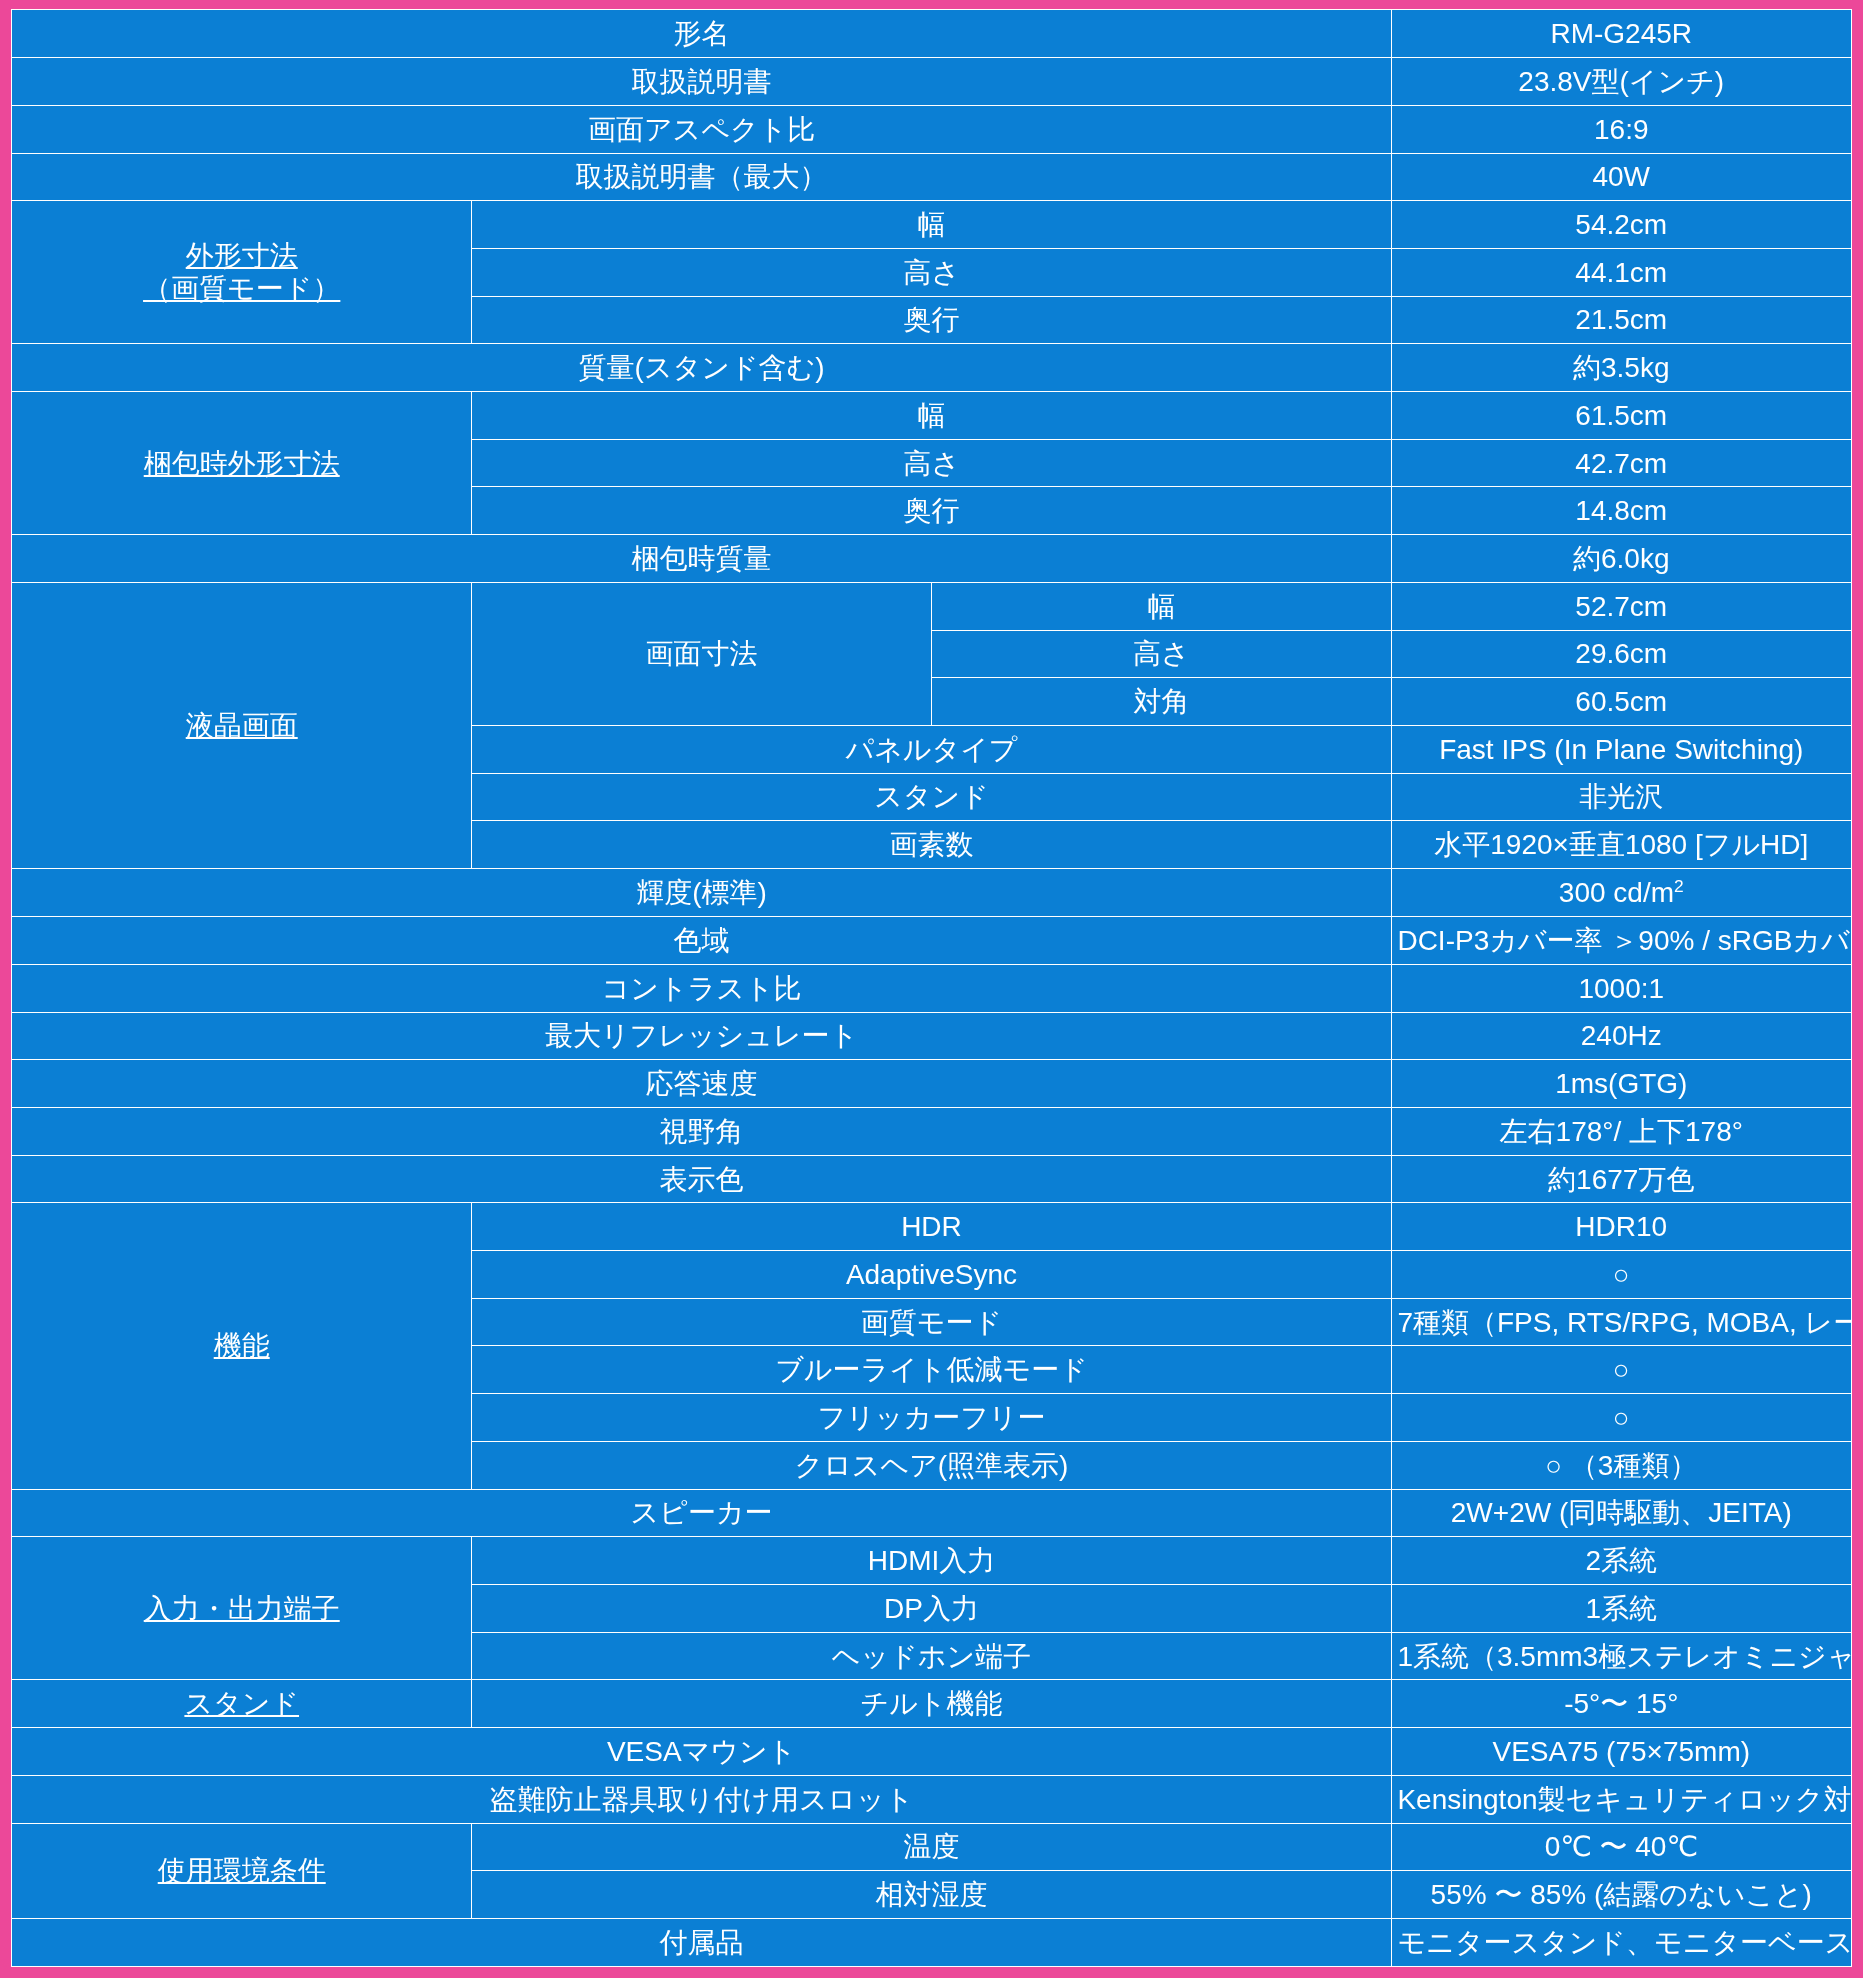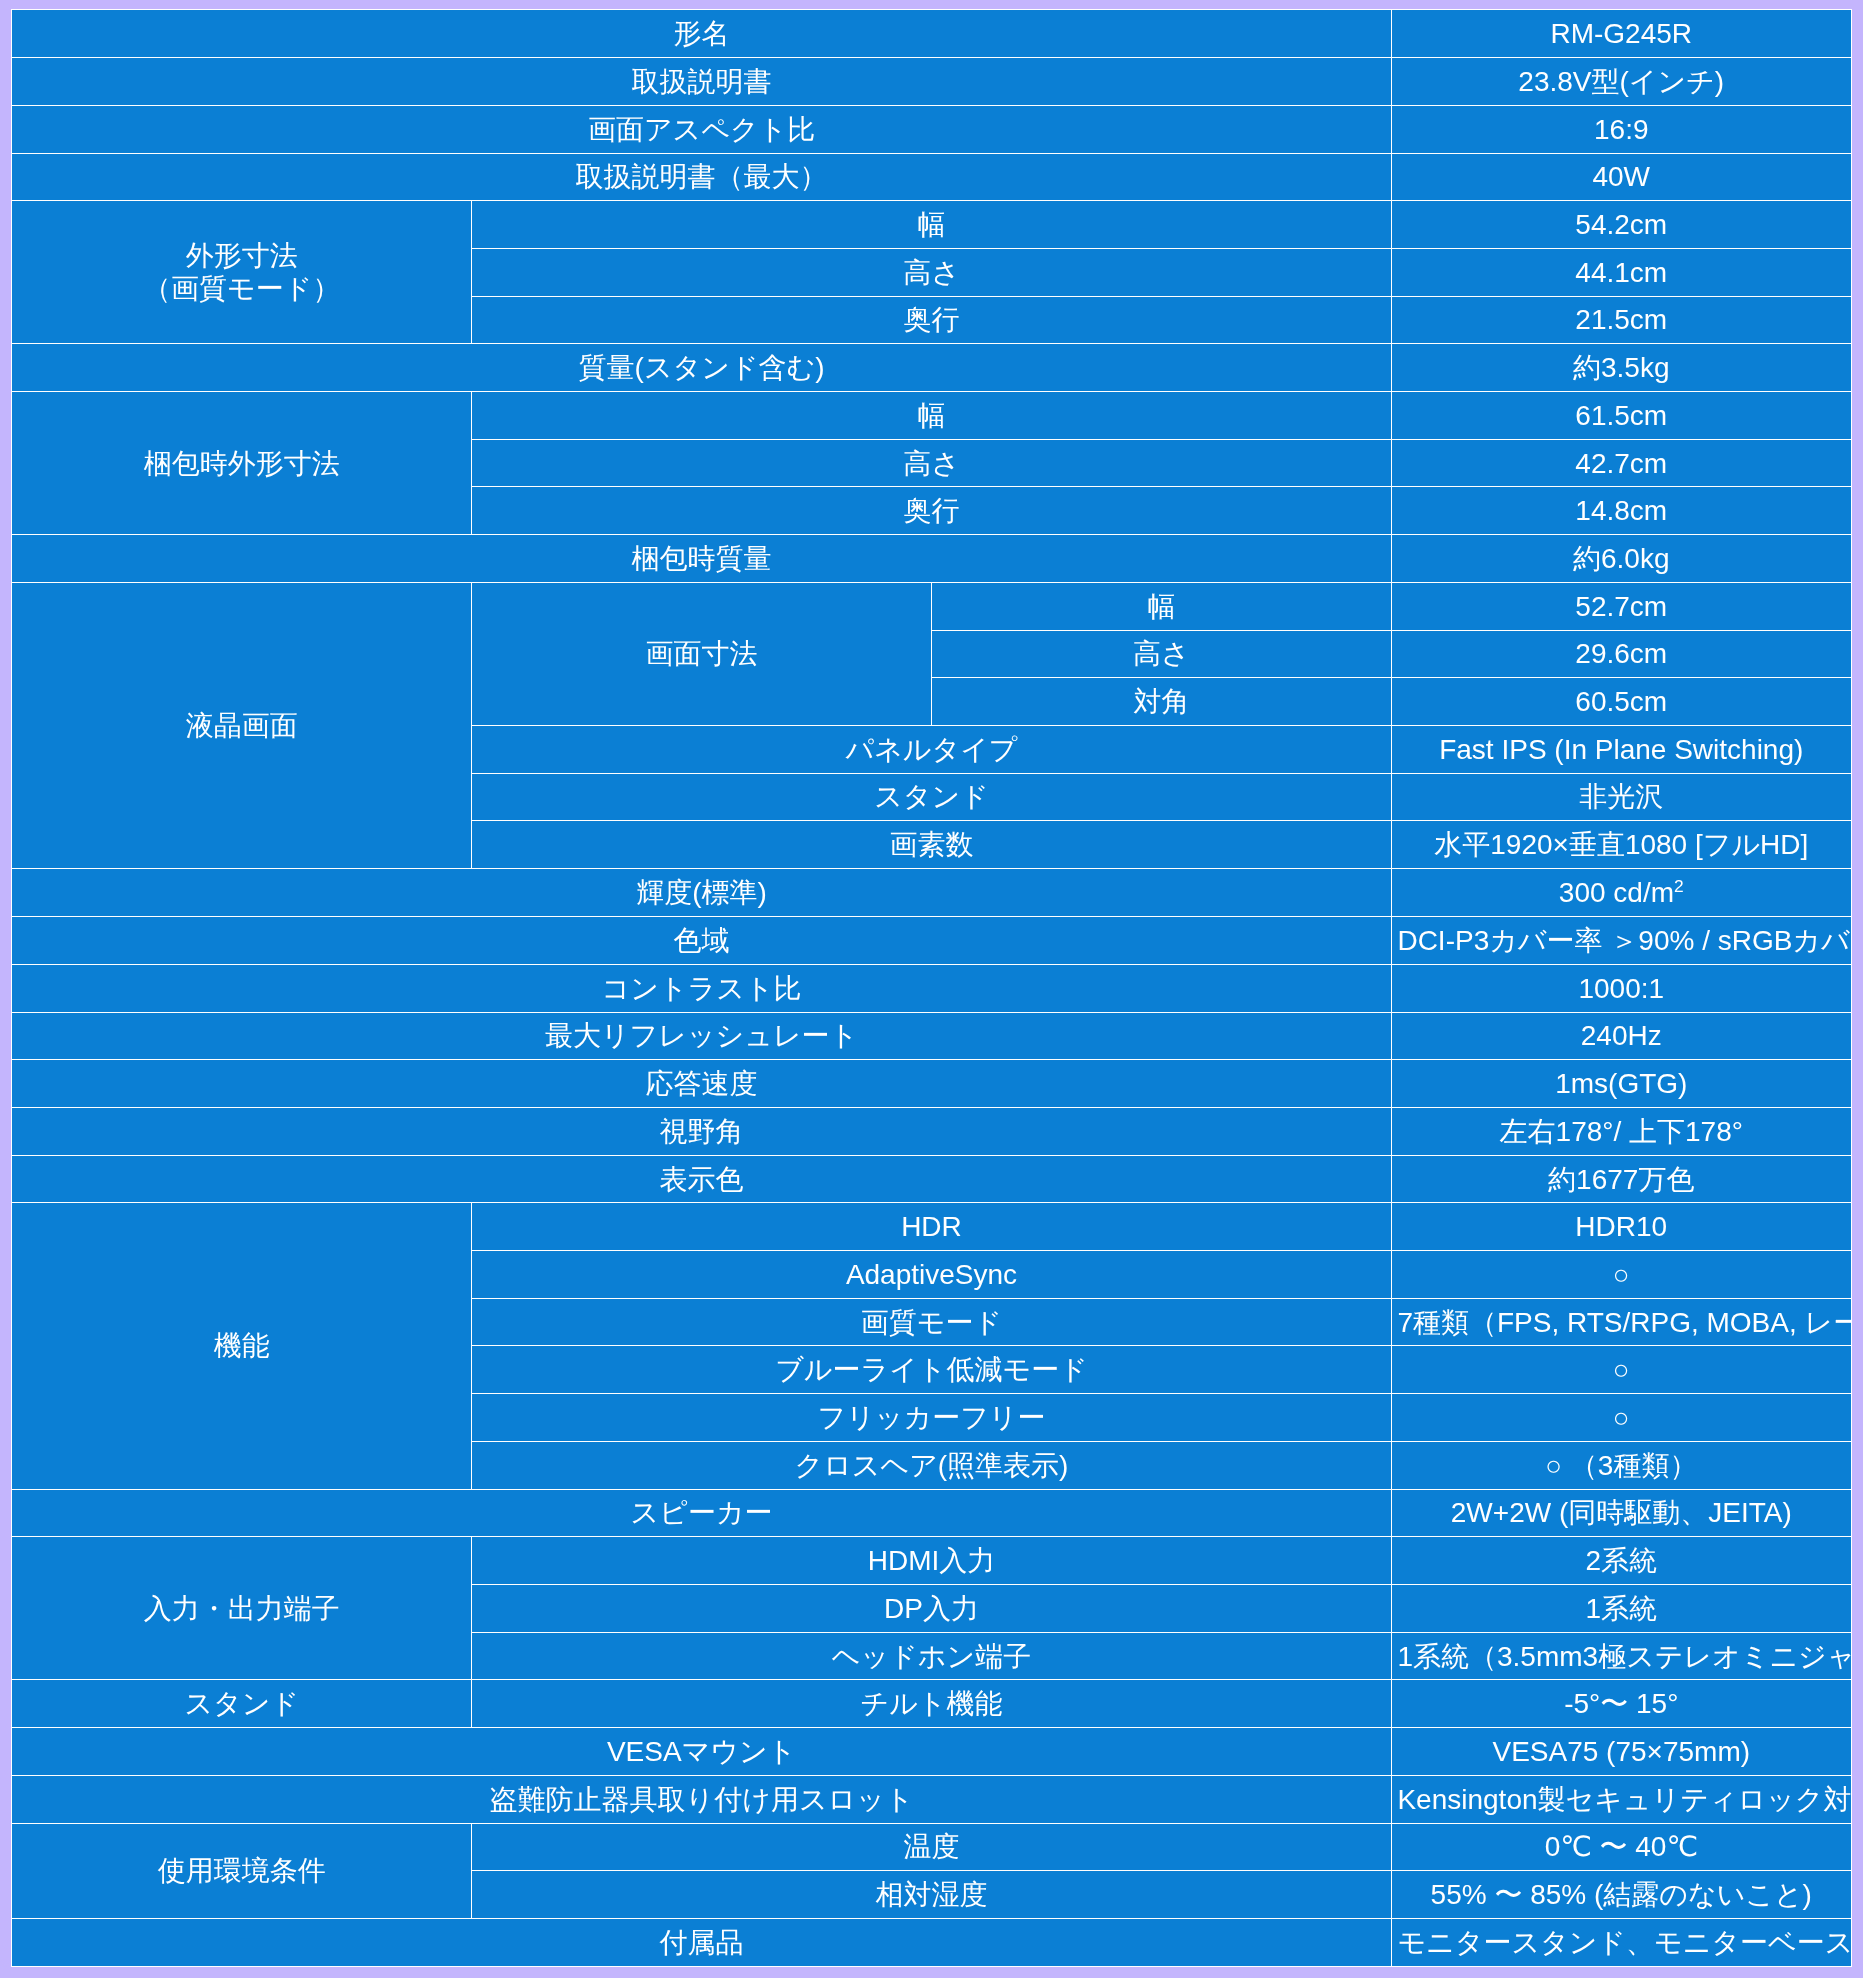--- a/index.html
+++ b/index.html
@@ -11,42 +11,42 @@
     width: 1863px;
     height: 1978px;
     font-family: "Liberation Sans", "DejaVu Sans", sans-serif;
     color: #ffffff;
   }
   #spec-wrap {
     box-sizing: border-box;
     width: 1863px;
     height: 1978px;
     padding: 9.4px 11.3px 11.3px 11.3px;
-    background: #c4b5fd;
+    background: #ec4899;
   }
   table.spec {
     width: 100%;
     height: 100%;
     border-collapse: collapse;
     table-layout: fixed;
     background: #0b7fd4;
   }
   table.spec td {
     border: 1.9px solid #ffffff;
     text-align: center;
     vertical-align: middle;
     font-size: 28px;
     line-height: 1.18;
     padding: 1.9px 5.6px;
     background: #0b7fd4;
     color: #ffffff;
     white-space: nowrap;
     overflow: hidden;
   }
-  td.lvl1 { width: 282px; }
+  td.lvl1 { width: 282px; text-decoration: underline; }
   td.lvl2 { width: 221px; }
   td.lvl3 { width: 202px; }
   td.value { }
   td.small { font-size: 25.4px; }
   td.tiny { font-size: 24.5px; }
   .two-line { white-space: normal; line-height: 1.12; }
   sup { font-size: 0.62em; vertical-align: super; }
 </style>
 </head>
 <body>

